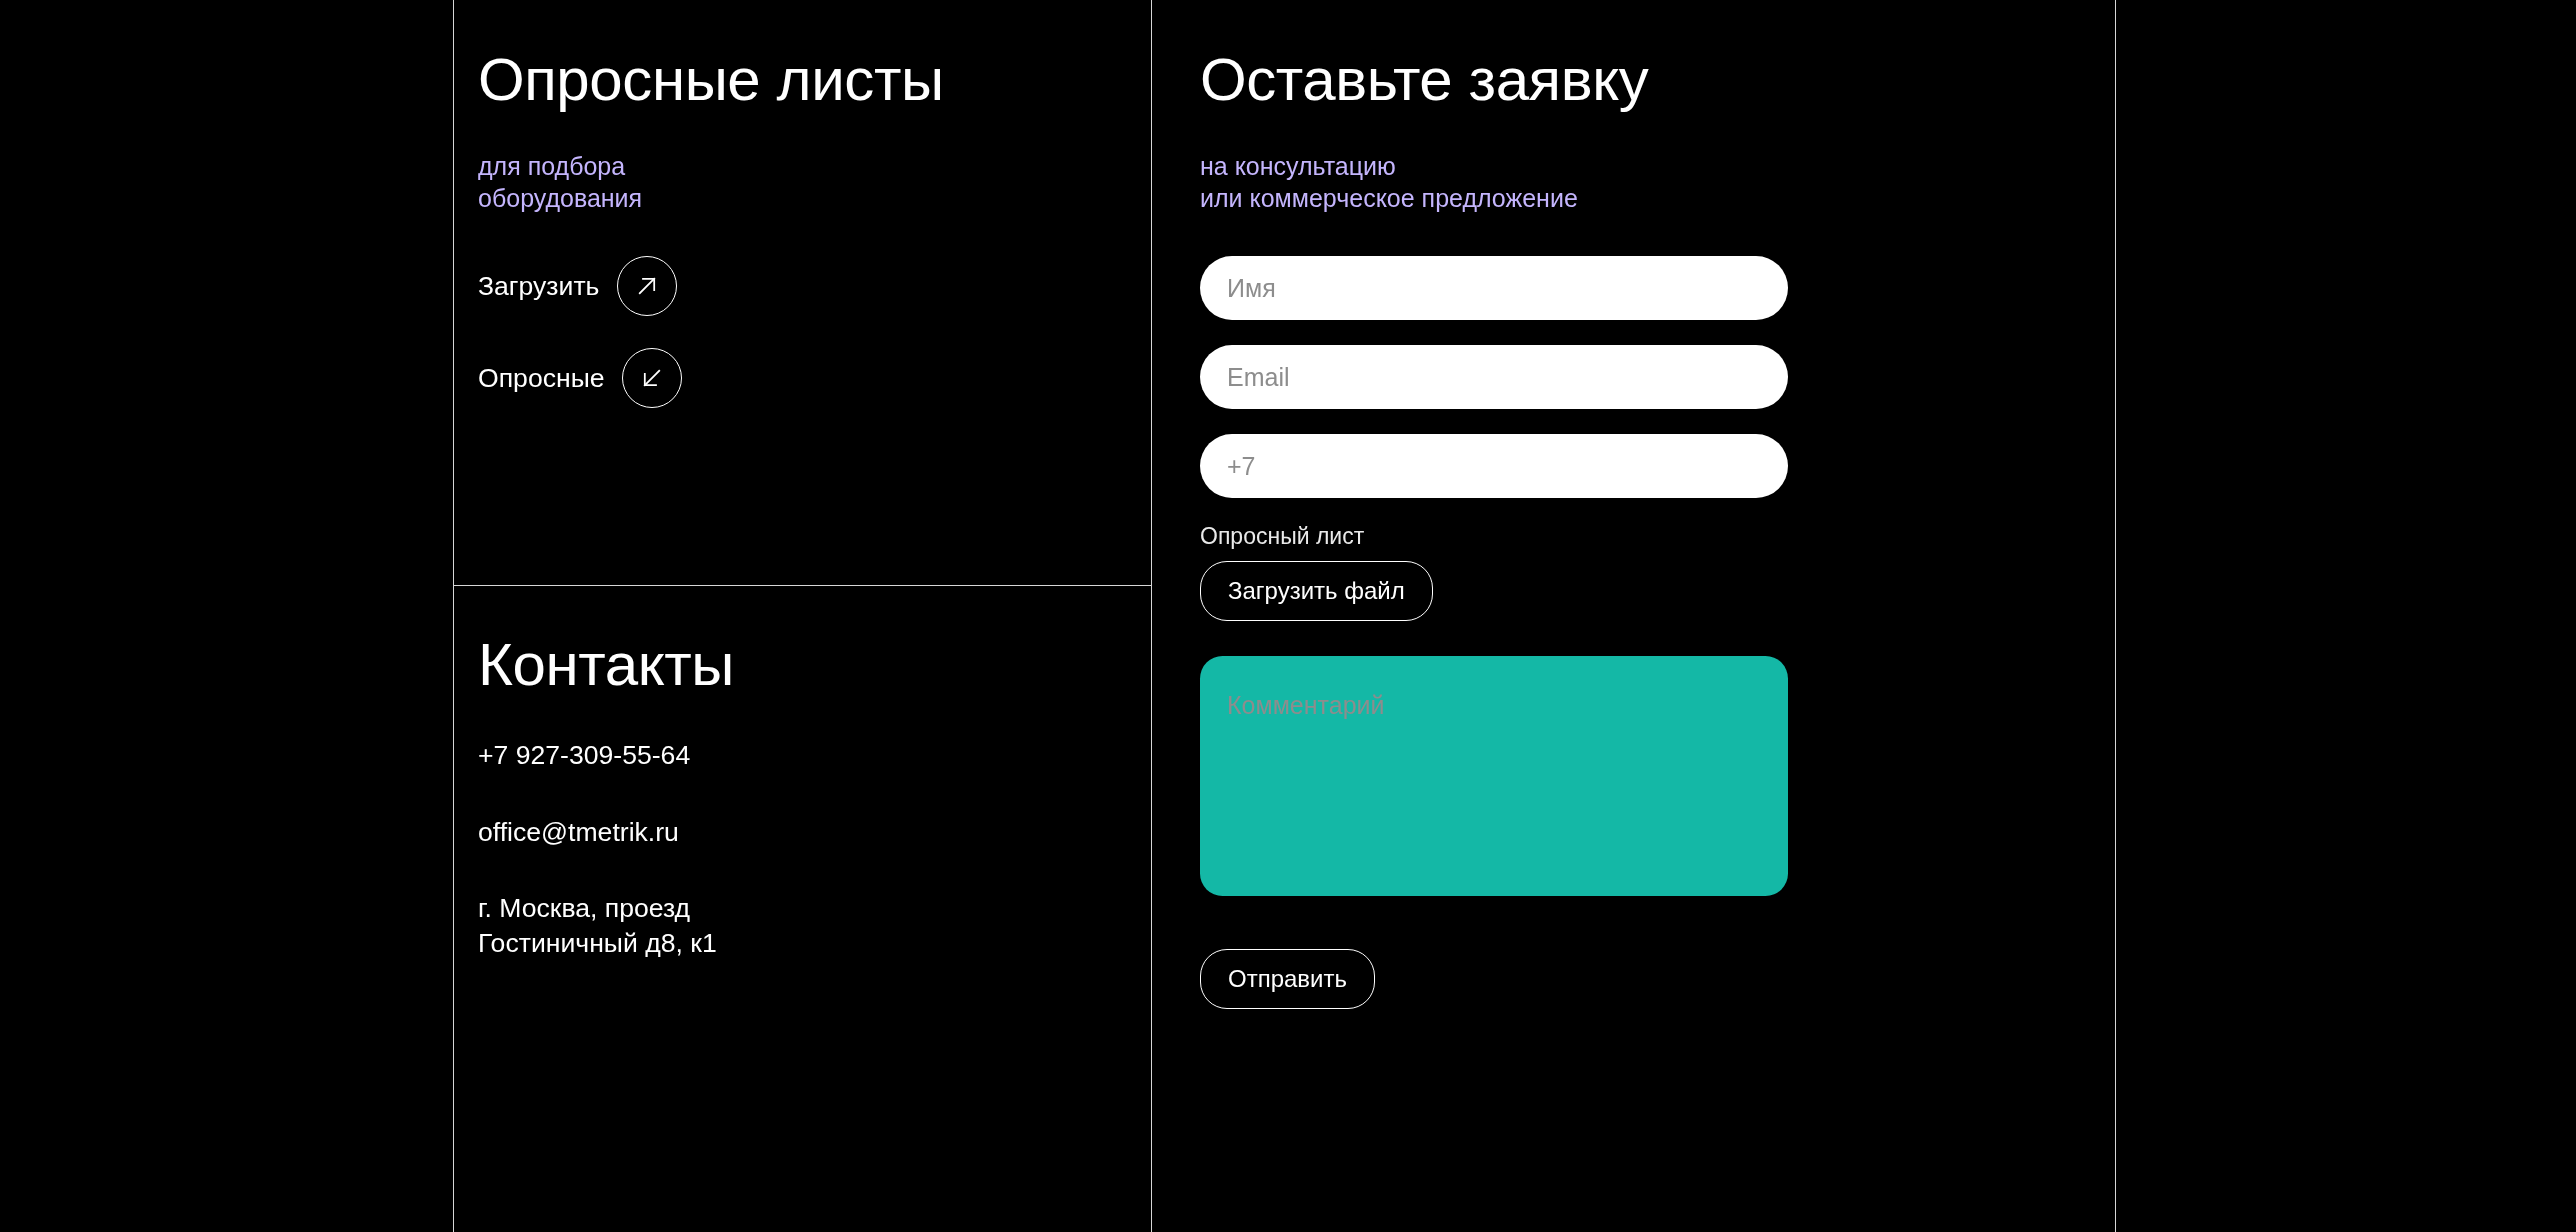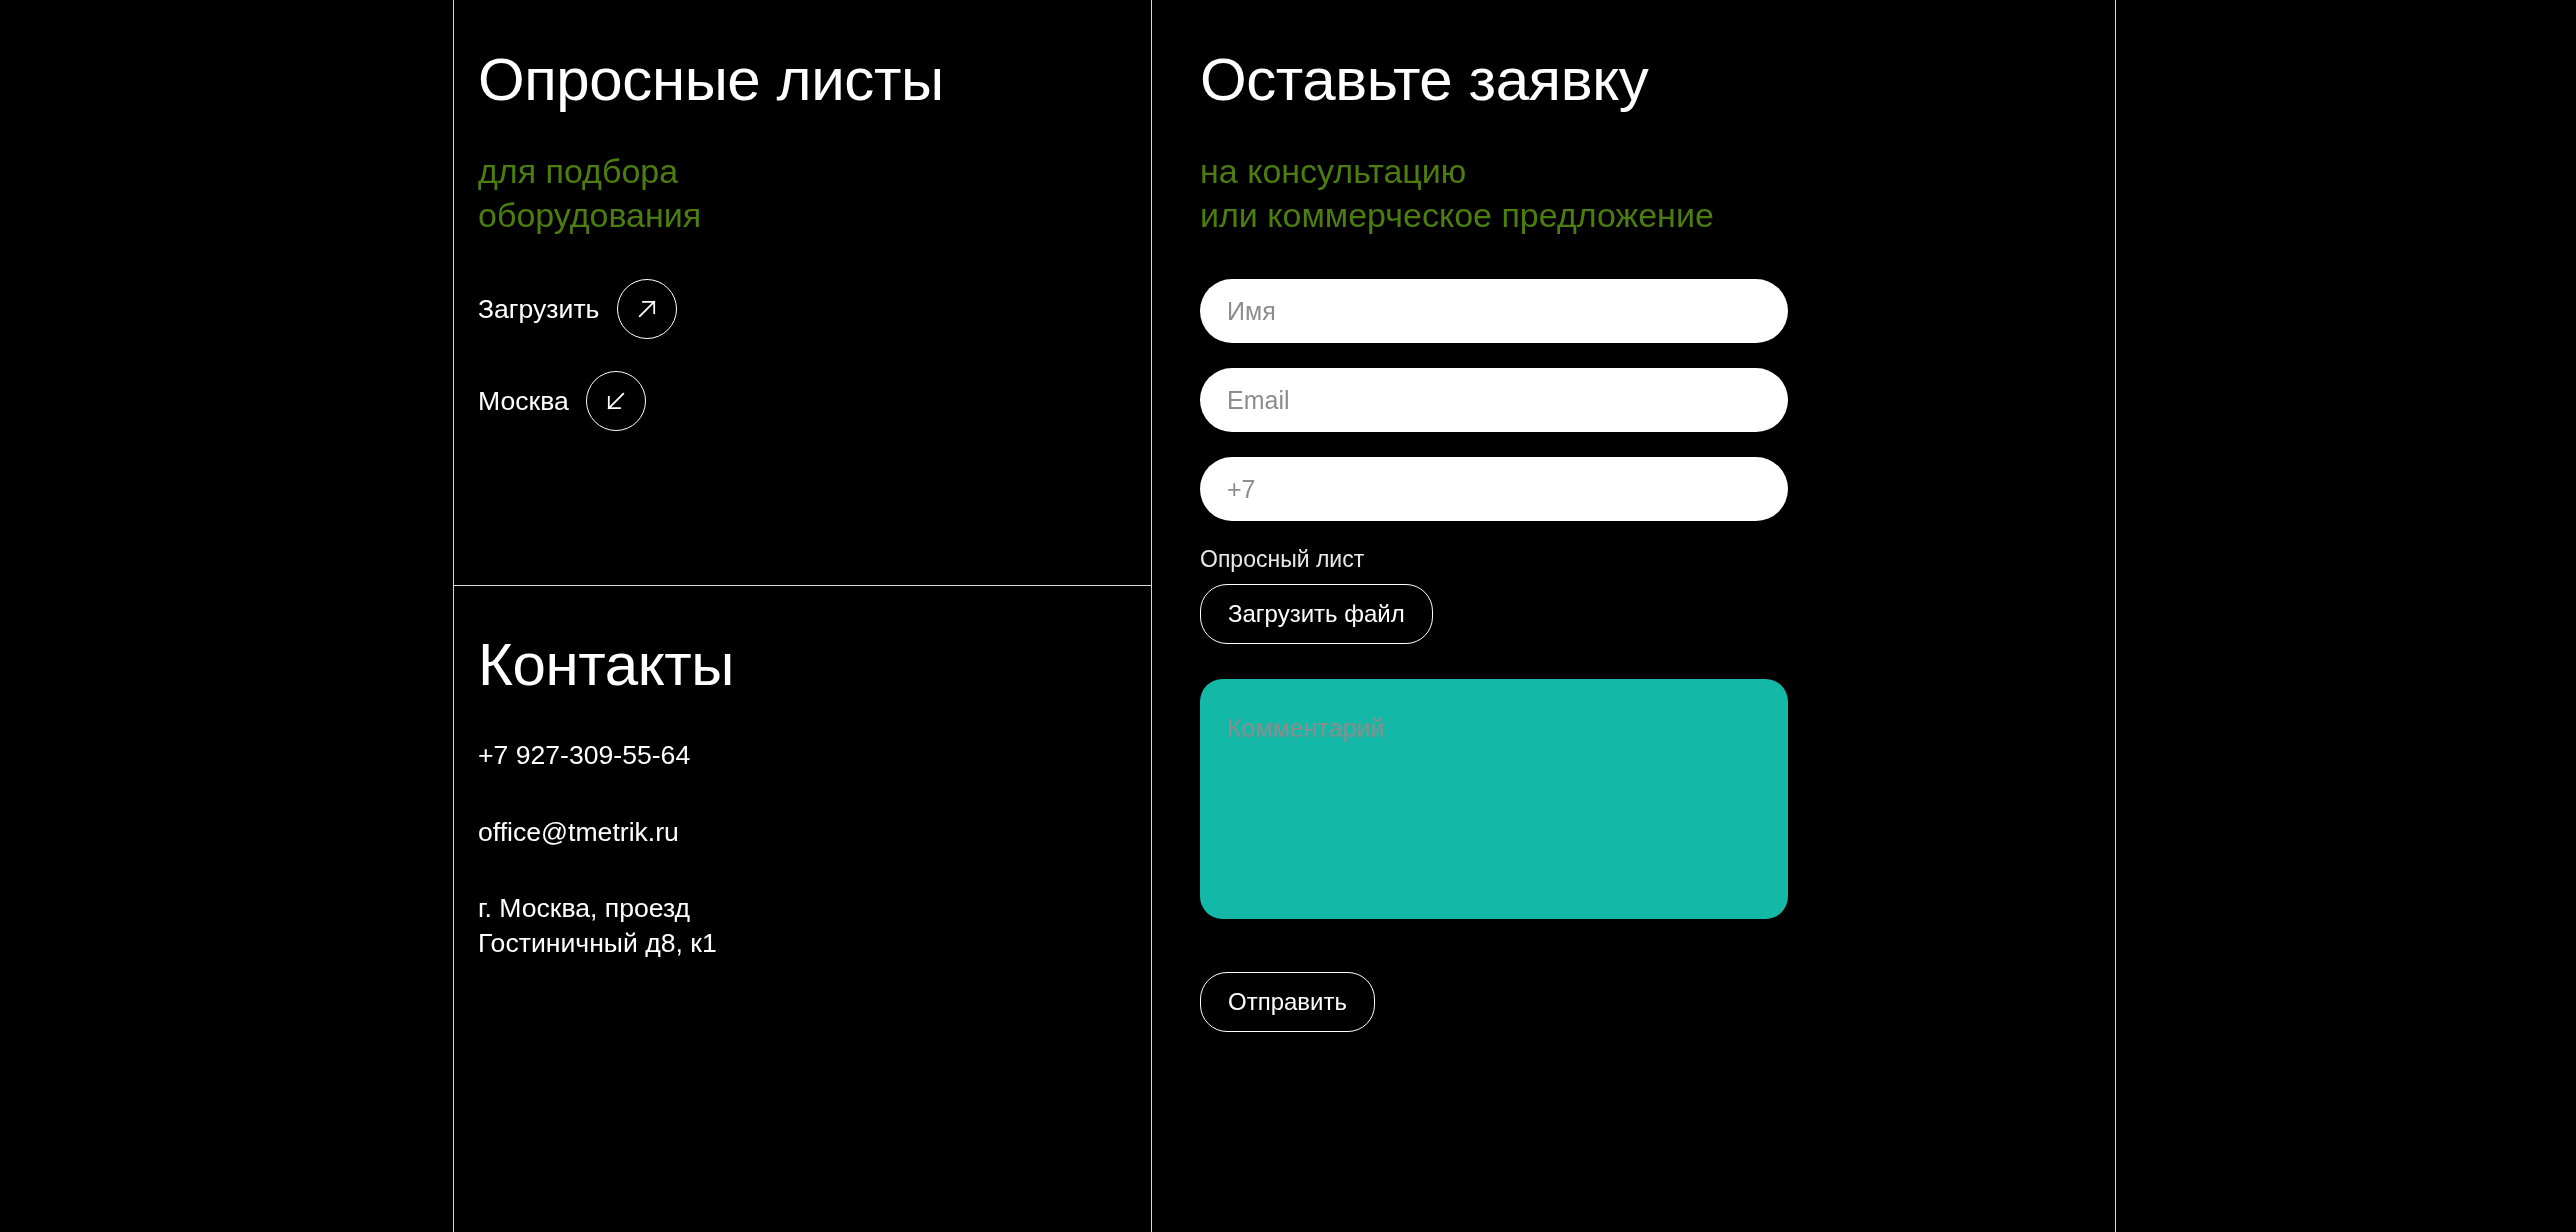--- a/index.html
+++ b/index.html
@@ -62,24 +62,24 @@
   h2.title {
     font-size: 60px;
     font-weight: 400;
     letter-spacing: -0.4px;
     margin: 0 0 39px 0;
     line-height: 1.05;
     color: #ffffff;
   }
 
   .subtitle {
-    font-size: 34px;
+    font-size: 25px;
     font-weight: 400;
     line-height: 1.28;
-    color: #4d7c0f;
+    color: #c4b5fd;
     margin: 0 0 42px 0;
     white-space: pre-line;
   }
 
   
   .action-row {
     display: flex;
     align-items: center;
     gap: 17.7px;
     margin-bottom: 32px;
@@ -197,21 +197,21 @@
             <svg width="32" height="32" viewBox="0 0 40 40" aria-hidden="true">
               <g stroke="#ffffff" stroke-width="2.2" fill="none" stroke-linecap="square">
                 <line x1="11" y1="29" x2="29" y2="11"></line>
                 <polyline points="15,11 29,11 29,25"></polyline>
               </g>
             </svg>
           </span>
         </div>
 
         <div class="action-row">
-          <span class="action-label">Москва</span>
+          <span class="action-label">Опросные</span>
           <span class="circle-btn">
             <svg width="32" height="32" viewBox="0 0 40 40" aria-hidden="true">
               <g stroke="#ffffff" stroke-width="2.2" fill="none" stroke-linecap="square">
                 <line x1="29" y1="11" x2="11" y2="29"></line>
                 <polyline points="25,29 11,29 11,15"></polyline>
               </g>
             </svg>
           </span>
         </div>
       </div>

